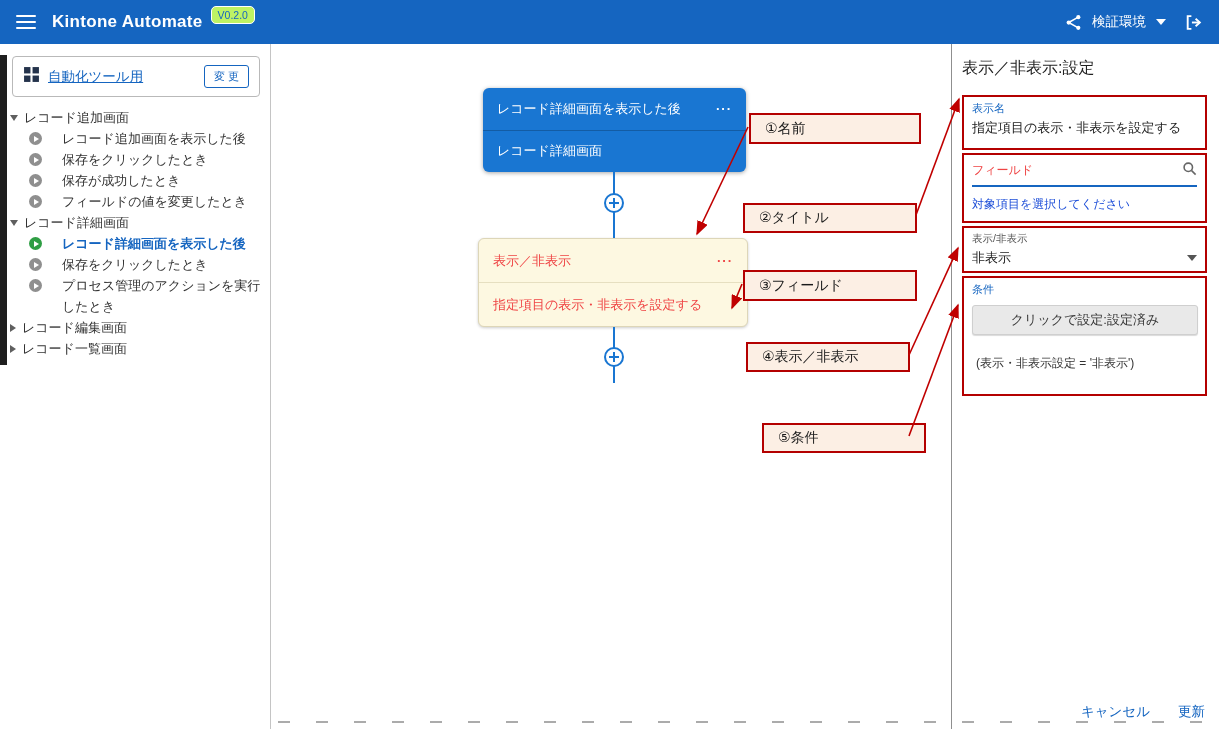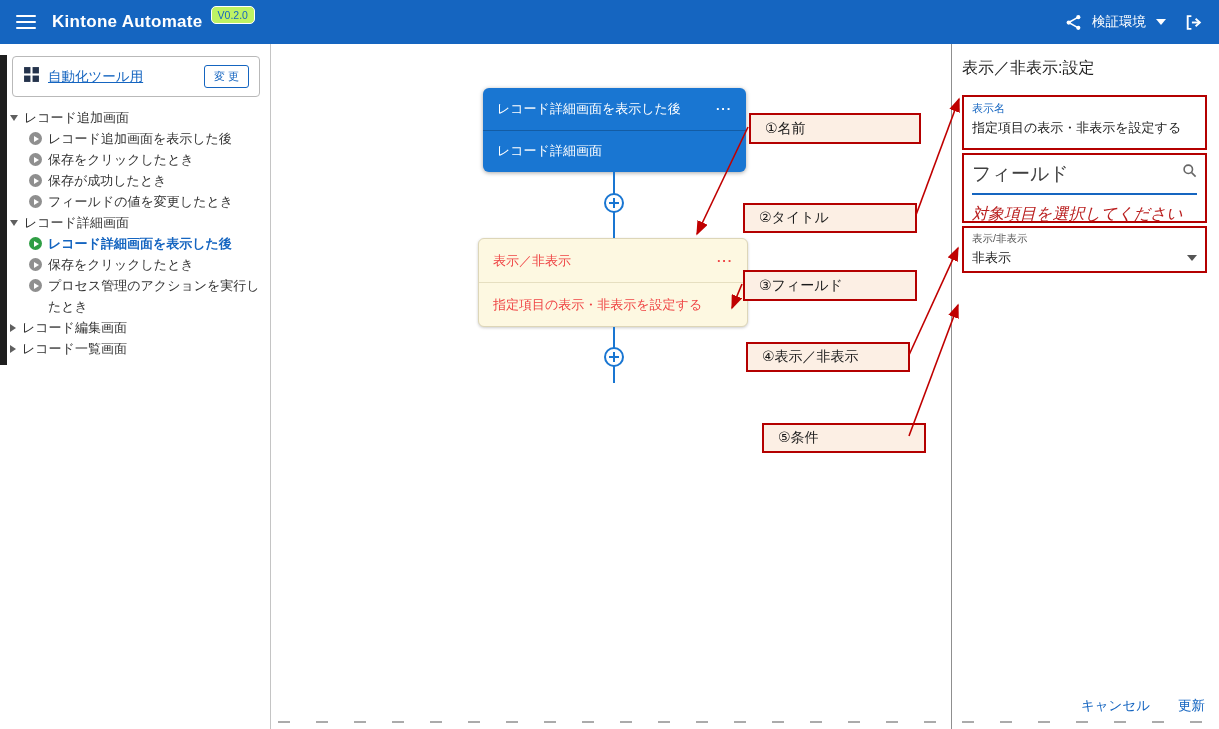--- a/index.html
+++ b/index.html
@@ -19,21 +19,21 @@
 
   
   .sidebar { position: absolute; top: 44px; left: 0; width: 271px; bottom: 0; background: #fff; border-right: 1px solid #c4c4c4; }
   .app-box { margin: 12px 10px 6px 12px; border: 1px solid #b9b9b9; border-radius: 4px; padding: 8px 10px; display: flex; align-items: center; gap: 8px; }
   .app-link { color: #1565c0; text-decoration: underline; font-size: 13.5px; flex: 1; cursor: pointer; }
   .change-button { border: 1px solid #1565c0; color: #1565c0; background: #fff; font-size: 11px; padding: 3px 9px; border-radius: 3px; cursor: pointer; white-space: nowrap; }
   .tree { font-size: 13px; color: #333; padding: 4px 4px 0 10px; line-height: 21px; }
   .tree-group { display: flex; align-items: center; gap: 6px; min-height: 21px; cursor: pointer; }
   .twisty-down { width: 0; height: 0; border-left: 4.5px solid transparent; border-right: 4.5px solid transparent; border-top: 6px solid #5f5f5f; flex: none; }
   .twisty-right { width: 0; height: 0; border-top: 4.5px solid transparent; border-bottom: 4.5px solid transparent; border-left: 6px solid #5f5f5f; flex: none; }
-  .tree-item { display: flex; align-items: flex-start; gap: 6px; padding-left: 19px; min-height: 21px; cursor: pointer; }
+  .tree-item { display: flex; align-items: flex-start; gap: 20px; padding-left: 19px; min-height: 21px; cursor: pointer; }
   .play-icon { width: 13px; height: 13px; border-radius: 50%; background: #8f8f8f; position: relative; flex: none; margin-top: 4px; }
   .play-icon::after { content: ""; position: absolute; left: 5px; top: 3.5px; border-left: 5px solid #fff; border-top: 3px solid transparent; border-bottom: 3px solid transparent; }
   .tree-item.selected { color: #1565c0; font-weight: bold; }
   .tree-item.selected .play-icon { background: #2f9e44; }
   .sidebar-actions { position: absolute; left: 12px; right: 13px; bottom: 16px; display: flex; justify-content: space-between; }
   .deploy-button { width: 122px; height: 33px; background: #00916e; color: #fff; border: none; border-radius: 4px; font-size: 14px; display: flex; align-items: center; justify-content: center; gap: 8px; cursor: pointer; font-family: inherit; }
   .save-button { width: 88px; height: 33px; background: #1565c0; color: #fff; border: none; border-radius: 4px; font-size: 14px; display: flex; align-items: center; justify-content: center; gap: 8px; cursor: pointer; font-family: inherit; }
   .left-strip { position: absolute; left: 0; top: 55px; width: 7px; height: 310px; background: #1e1e1e; z-index: 11; cursor: pointer; }
 
   
@@ -50,30 +50,30 @@
   .callout { position: absolute; background: #fcefe4; border: 2px solid #b40000; font-size: 14px; color: #1a1a1a; display: flex; align-items: center; padding: 0 14px; z-index: 2; }
 
   
   .panel { position: absolute; left: 951px; top: 44px; width: 268px; bottom: 0; background: #fff; border-left: 1px solid #8f8f8f; padding: 14px 12px 0 10px; }
   .panel-title { font-size: 16px; font-weight: normal; color: #222; margin-bottom: 16px; }
   .pbox { border: 2px solid #b40000; margin-bottom: 3px; padding: 4px 8px; position: relative; }
   .plabel-blue { font-size: 11px; color: #1565c0; }
   .pvalue { font-size: 13px; color: #222; margin-top: 3px; }
   .pbox-display { height: 55px; }
   .pbox-field { height: 70px; }
-  .field-label-row { display: flex; justify-content: space-between; align-items: flex-start; color: #404040; font-size: 19px; padding: 2px 0 6px 0; border-bottom: 2px solid #1565c0; cursor: text; }
-  .field-placeholder { color: #b91c1c; font-size: 16px; margin-top: 9px; font-style: italic; }
+  .field-label-row { display: flex; justify-content: space-between; align-items: flex-end; color: #ef4444; font-size: 12px; padding: 2px 0 6px 0; border-bottom: 2px solid #1565c0; cursor: text; }
+  .field-placeholder { color: #1d4ed8; font-size: 12px; margin-top: 9px; }
   .pbox-visibility { height: 47px; cursor: pointer; }
   .plabel-gray { font-size: 10.5px; color: #555; }
   .select-row { display: flex; justify-content: space-between; align-items: center; font-size: 13px; color: #222; margin-top: 3px; }
   .caret-down-gray { width: 0; height: 0; border-left: 5px solid transparent; border-right: 5px solid transparent; border-top: 6px solid #555; }
   .pbox-condition { height: 120px; }
   .condition-button { display: block; margin: 8px auto 0 auto; width: 226px; height: 30px; background: #e9e9e9; border: 1px solid #cfcfcf; border-radius: 3px; font-size: 13px; color: #333; cursor: pointer; box-shadow: 0 1px 1px rgba(0,0,0,.15); font-family: inherit; }
   .condition-summary { margin-top: 20px; font-size: 12px; color: #333; padding-left: 4px; }
-  .panel-actions { position: absolute; bottom: 14px; right: 14px; display: flex; gap: 28px; font-size: 13.5px; }
+  .panel-actions { position: absolute; bottom: 8px; right: 14px; display: flex; gap: 28px; font-size: 13.5px; }
   .blue-link { color: #1565c0; cursor: pointer; text-decoration: none; }
 
   .canvas-dashes { position: absolute; left: 278px; right: 2px; bottom: 6px; height: 2px; background: repeating-linear-gradient(90deg, #ababab 0 12px, transparent 12px 38px); z-index: 6; }
   .arrow-overlay { position: absolute; left: 0; top: 0; pointer-events: none; z-index: 8; }
 </style>
 </head>
 <body>
 
 <div class="app">
 
@@ -252,20 +252,25 @@
     </div>
 
     <div class="pbox pbox-visibility">
       <div class="plabel-gray">表示/非表示</div>
       <div class="select-row">
         <span>非表示</span>
         <span class="caret-down-gray"></span>
       </div>
     </div>
 
+    <div class="pbox pbox-condition">
+      <div class="plabel-blue">条件</div>
+      <button class="condition-button">クリックで設定:設定済み</button>
+      <div class="condition-summary">(表示・非表示設定 = '非表示')</div>
+    </div>
 
     <div class="panel-actions">
       <a class="blue-link">キャンセル</a>
       <a class="blue-link">更新</a>
     </div>
   </aside>
 
   <div class="canvas-dashes"></div>
 
   <svg class="arrow-overlay" width="1219" height="729" viewBox="0 0 1219 729">

